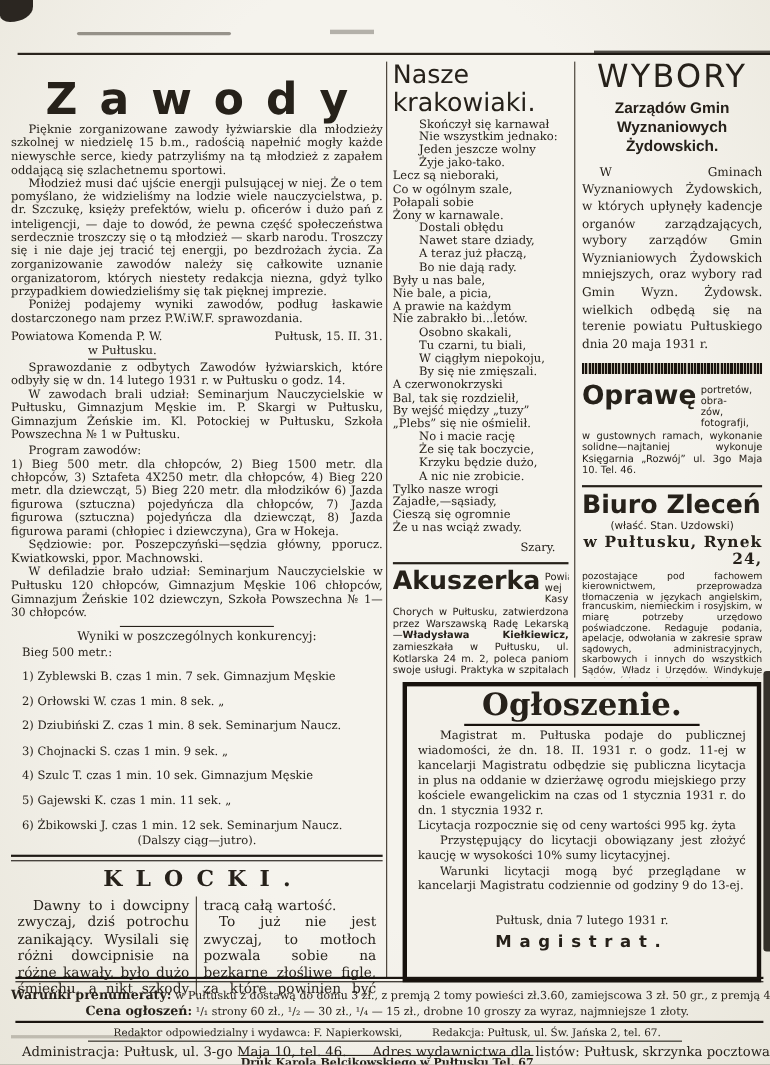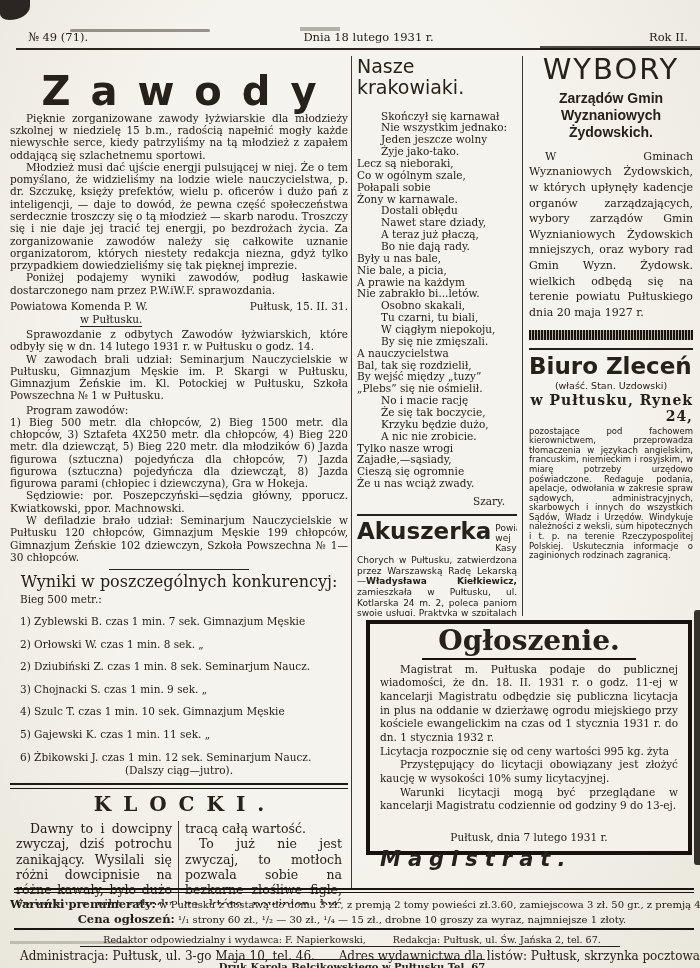--- a/index.html
+++ b/index.html
@@ -29,33 +29,33 @@
   .zawody{font-family:"DejaVu Sans",sans-serif;font-weight:bold;font-size:40px;line-height:1.02;
           letter-spacing:20px;text-align:center;text-indent:20px;margin-top:2px;}
   .lyzw{font-family:"DejaVu Serif",serif;font-weight:bold;font-size:22px;text-align:center;margin:0 0 7px;}
   .body-p{font-size:10.5px;line-height:1.17;text-align:justify;}
   .indent{text-indent:16px;}
   .komenda-row{display:flex;justify-content:space-between;font-size:10.5px;margin-top:4px;}
   .komenda-sub{font-size:10.5px;margin:1px 0 3px 70px;}
   .komenda-sub span{border-bottom:1px solid #26211a;padding-bottom:1px;}
   .prog-head{font-size:10.5px;margin-top:2px;text-indent:16px;}
   .results-rule{width:140px;height:1px;background:#26211a;margin:6px auto 2px;}
-  .results-heading{text-align:center;font-size:16px;}
+  .results-heading{text-align:center;font-size:11px;}
   .results-sub{font-size:10.5px;margin:2px 0 0 10px;}
   .result-line{font-size:10.5px;line-height:1.2;padding-left:10px;white-space:nowrap;margin-top:10px;}
   .continuation{text-align:center;font-size:10.5px;margin-top:1px;}
   .dbl-rule{height:3px;border-top:2px solid #1e1a14;border-bottom:1px solid #1e1a14;margin:7px 0 3px;}
   .klocki-title{font-family:"DejaVu Serif",serif;font-weight:bold;font-size:20px;letter-spacing:12px;
                 text-indent:12px;text-align:center;margin:2px 0 5px;}
   .klocki-cols{display:flex;}
   .klocki-col{width:50%;font-size:12.5px;line-height:1.22;text-align:justify;padding:0 6px;box-sizing:border-box;}
   .klocki-col.first{border-right:1px solid #3d362c;}
   .klocki-col .indent{text-indent:14px;}
   
-  .mid-title{font-family:"DejaVu Sans",sans-serif;font-size:19px;line-height:1.12;white-space:pre-line;margin-bottom:12px;}
+  .mid-title{font-family:"DejaVu Sans",sans-serif;font-size:23px;line-height:1.12;white-space:pre-line;}
   .poem-line{font-size:10.5px;line-height:1.13;white-space:nowrap;}
   .poem-line.ind{padding-left:24px;}
   .poem-sign{text-align:right;padding-right:12px;font-size:10.5px;margin-top:5px;}
   .mid-rule{height:2px;background:#26211a;margin:7px 0 5px;}
   .ad-head{display:flex;align-items:flex-start;gap:4px;}
   .ad-lead{font-family:"DejaVu Sans",sans-serif;font-weight:bold;}
   .akuszerka .ad-lead{font-size:23px;line-height:.95;}
   .ad-side{font-family:"DejaVu Sans",sans-serif;font-size:9px;line-height:1.12;white-space:pre-line;padding-top:2px;}
   .ad-body{font-family:"DejaVu Sans",sans-serif;font-size:9px;line-height:1.18;text-align:justify;margin-top:2px;}
   .ad-body .bold{font-weight:bold;}
@@ -66,30 +66,30 @@
   .wybory-body{font-size:11px;line-height:1.42;text-align:justify;text-indent:16px;}
   .hatch{height:10px;margin:9px 0 8px;background:repeating-linear-gradient(90deg,#18130e 0 2px,#b9b3a6 2px 3px);}
   .oprawe .ad-lead{font-size:24px;line-height:.95;}
   .col-right .ad-body{font-size:9px;line-height:1.16;}
   .thin-rule{height:2px;background:#26211a;margin:7px 0 5px;}
   .biuro-title{font-family:"DejaVu Sans",sans-serif;font-weight:bold;font-size:23px;line-height:1;}
   .biuro-owner{text-align:center;font-family:"DejaVu Sans",sans-serif;font-size:9.5px;margin:2px 0 1px;}
   .biuro-address{text-align:right;font-weight:bold;font-size:14px;letter-spacing:1px;margin-bottom:3px;}
   .biuro-body{font-family:"DejaVu Sans",sans-serif;font-size:8.5px;line-height:1.13;text-align:justify;}
   
-  .ogl-box{position:absolute;left:366px;top:620px;width:326px;height:235px;border:4px solid #17120d;
+  .ogl-box{position:absolute;left:366px;top:620px;width:326px;height:273px;border:4px solid #17120d;
            background:#f3f1ea;padding:2px 10px;box-sizing:border-box;}
   .ogl-title-wrap{text-align:center;margin-bottom:3px;}
   .ogl-title{display:inline-block;font-weight:bold;font-size:28px;line-height:1.1;
              border-bottom:2px solid #17120d;padding:0 16px 1px;}
   .ogl-p{font-size:10.5px;line-height:1.3;text-align:justify;}
   .ogl-p.indent{text-indent:20px;}
   .ogl-date{text-align:center;font-size:10.5px;margin-top:18px;}
-  .ogl-sign{font-family:"DejaVu Sans",sans-serif;font-weight:bold;font-size:21px;
-            letter-spacing:7px;margin-top:4px;font-style:italic;}
+  .ogl-sign{text-align:center;font-family:"DejaVu Sans",sans-serif;font-weight:bold;font-size:15px;
+            letter-spacing:7px;margin-top:4px;}
   
   .f-rule1{position:absolute;left:14px;right:6px;top:888px;height:2px;border-top:2px solid #1a1510;border-bottom:1px solid #1a1510;}
   .f-line{position:absolute;left:10px;right:6px;text-align:center;font-size:10px;white-space:nowrap;}
   .f-warunki{top:897px;}
   .f-cena{top:912px;}
   .f-label{font-weight:bold;font-size:11.5px;}
   .f-rule2{position:absolute;left:14px;right:6px;top:928px;height:0;border-top:2px solid #1a1510;}
   .f-redaktor{top:934px;font-size:9.5px;}
   .f-redaktor span{margin:0 12px;}
   .f-rule3{position:absolute;left:80px;right:80px;top:946px;height:1px;background:#26211a;}
@@ -102,25 +102,20 @@
 <body>
 
 <div class="page">
 
   <div class="art-blob"></div>
   <div class="art-strip1"></div>
   <div class="art-strip2"></div>
   <div class="art-right"></div>
   <div class="art-bottom"></div>
 
-  <div class="masthead">
-    <span>№ 49 (71).</span>
-    <span>Dnia 18 lutego 1931 r.</span>
-    <span>Rok II.</span>
-  </div>
   <div class="mast-rule"></div>
   <div class="mast-rule-thick"></div>
 
   <div class="vdiv" id="vdiv-left"></div>
   <div class="vdiv" id="vdiv-right"></div>
 
   <div class="col-left">
     <div class="zawody">Zawody</div>
     <div class="body-p indent">Pięknie zorganizowane zawody łyżwiarskie dla młodzieży szkolnej w niedzielę 15 b.m., radością napełnić mogły każde niewyschłe serce, kiedy patrzyliśmy na tą młodzież z zapałem oddającą się szlachetnemu sportowi.</div>
     <div class="body-p indent">Młodzież musi dać ujście energji pulsującej w niej. Że o tem pomyślano, że widzieliśmy na lodzie wiele nauczycielstwa, p. dr. Szczukę, księży prefektów, wielu p. oficerów i dużo pań z inteligencji, — daje to dowód, że pewna część społeczeństwa serdecznie troszczy się o tą młodzież — skarb narodu. Troszczy się i nie daje jej tracić tej energji, po bezdrożach życia. Za zorganizowanie zawodów należy się całkowite uznanie organizatorom, których niestety redakcja niezna, gdyż tylko przypadkiem dowiedzieliśmy się tak pięknej imprezie.</div>
@@ -130,21 +125,21 @@
       <span>Pułtusk, 15. II. 31.</span>
     </div>
     <div class="komenda-sub">
       <span>w Pułtusku.</span>
     </div>
     <div class="body-p indent">Sprawozdanie z odbytych Zawodów łyżwiarskich, które odbyły się w dn. 14 lutego 1931 r. w Pułtusku o godz. 14.</div>
     <div class="body-p indent">W zawodach brali udział: Seminarjum Nauczycielskie w Pułtusku, Gimnazjum Męskie im. P. Skargi w Pułtusku, Gimnazjum Żeńskie im. Kl. Potockiej w Pułtusku, Szkoła Powszechna № 1 w Pułtusku.</div>
     <div class="prog-head">Program zawodów:</div>
     <div class="body-p">1) Bieg 500 metr. dla chłopców, 2) Bieg 1500 metr. dla chłopców, 3) Sztafeta 4X250 metr. dla chłopców, 4) Bieg 220 metr. dla dziewcząt, 5) Bieg 220 metr. dla młodzików 6) Jazda figurowa (sztuczna) pojedyńcza dla chłopców, 7) Jazda figurowa (sztuczna) pojedyńcza dla dziewcząt, 8) Jazda figurowa parami (chłopiec i dziewczyna), Gra w Hokeja.</div>
     <div class="body-p indent">Sędziowie: por. Poszepczyński—sędzia główny, pporucz. Kwiatkowski, ppor. Machnowski.</div>
-    <div class="body-p indent">W defiladzie brało udział: Seminarjum Nauczycielskie w Pułtusku 120 chłopców, Gimnazjum Męskie 199 chłopców, Gimnazjum Żeńskie 102 dziewczyn, Szkoła Powszechna № 1—30 chłopców.</div>
+    <div class="body-p indent">W defiladzie brało udział: Seminarjum Nauczycielskie w Pułtusku 120 chłopców, Gimnazjum Męskie 106 chłopców, Gimnazjum Żeńskie 102 dziewczyn, Szkoła Powszechna № 1—30 chłopców.</div>
     <div class="results-rule"></div>
     <div class="results-heading">Wyniki w poszczególnych konkurencyj:</div>
     <div class="results-sub">Bieg 500 metr.:</div>
     <div class="result-line">1) Zyblewski B. czas 1 min. 7 sek. Gimnazjum Męskie</div>
     <div class="result-line">2) Orłowski W. czas 1 min. 8 sek.  „</div>
     <div class="result-line">2) Dziubiński Z. czas 1 min. 8 sek. Seminarjum Naucz.</div>
     <div class="result-line">3) Chojnacki S. czas 1 min. 9 sek.  „</div>
     <div class="result-line">4) Szulc T. czas 1 min. 10 sek. Gimnazjum Męskie</div>
     <div class="result-line">5) Gajewski K. czas 1 min. 11 sek.  „</div>
     <div class="result-line">6) Żbikowski J. czas 1 min. 12 sek. Seminarjum Naucz.</div>
@@ -180,21 +175,21 @@
     <div class="poem-line ind">A teraz już płaczą,</div>
     <div class="poem-line ind">Bo nie dają rady.</div>
     <div class="poem-line">Były u nas bale,</div>
     <div class="poem-line">Nie bale, a picia,</div>
     <div class="poem-line">A prawie na każdym</div>
     <div class="poem-line">Nie zabrakło bi...letów.</div>
     <div class="poem-line ind">Osobno skakali,</div>
     <div class="poem-line ind">Tu czarni, tu biali,</div>
     <div class="poem-line ind">W ciągłym niepokoju,</div>
     <div class="poem-line ind">By się nie zmięszali.</div>
-    <div class="poem-line">A nauczycielstwa</div>
+    <div class="poem-line">A czerwonokrzyski</div>
     <div class="poem-line">Bal, tak się rozdzielił,</div>
     <div class="poem-line">By wejść między „tuzy”</div>
     <div class="poem-line">„Plebs” się nie ośmielił.</div>
     <div class="poem-line ind">No i macie rację</div>
     <div class="poem-line ind">Że się tak boczycie,</div>
     <div class="poem-line ind">Krzyku będzie dużo,</div>
     <div class="poem-line ind">A nic nie zrobicie.</div>
     <div class="poem-line">Tylko nasze wrogi</div>
     <div class="poem-line">Zajadłe,—sąsiady,</div>
     <div class="poem-line">Cieszą się ogromnie</div>
@@ -210,22 +205,30 @@
       <div class="ad-body">
         <span>Chorych w Pułtusku, zatwierdzona przez Warszawską Radę Lekarską—</span><span class="bold">Władysława Kiełkiewicz,</span><span> zamieszkała w Pułtusku, ul. Kotlarska 24 m. 2, poleca paniom swoje usługi. Praktyka w szpitalach i zakładach położniczych m. st. Warszawy.</span>
       </div>
     </div>
   </div>
 
   <div class="col-right">
     <div class="wybory-title">WYBORY</div>
     <div class="wybory-sub">Zarządów Gmin Wyznaniowych
 Żydowskich.</div>
-    <div class="wybory-body">W Gminach Wyznaniowych Żydowskich, w których upłynęły kadencje organów zarządzających, wybory zarządów Gmin Wyznianiowych Żydowskich mniejszych, oraz wybory rad Gmin Wyzn. Żydowsk. wielkich odbędą się na terenie powiatu Pułtuskiego dnia 20 maja 1927 r.</div>
+    <div class="wybory-body">W Gminach Wyznaniowych Żydowskich, w których upłynęły kadencje organów zarządzających, wybory zarządów Gmin Wyznianiowych Żydowskich mniejszych, oraz wybory rad Gmin Wyzn. Żydowsk. wielkich odbędą się na terenie powiatu Pułtuskiego dnia 20 maja 1931 r.</div>
     <div class="hatch"></div>
+    <div class="oprawe">
+      <div class="ad-head">
+        <span class="ad-lead">Oprawę</span>
+        <span class="ad-side">portretów, obra-
+zów, fotografji,</span>
+      </div>
+      <div class="ad-body">w gustownych ramach, wykonanie solidne—najtaniej wykonuje Księgarnia „Rozwój” ul. 3go Maja 10. Tel. 46.</div>
+    </div>
     <div class="thin-rule"></div>
     <div class="biuro">
       <div class="biuro-title">Biuro Zleceń</div>
       <div class="biuro-owner">(właść. Stan. Uzdowski)</div>
       <div class="biuro-address">w Pułtusku, Rynek 24,</div>
       <div class="biuro-body">pozostające pod fachowem kierownictwem, przeprowadza tłomaczenia w językach angielskim, francuskim, niemieckim i rosyjskim, w miarę potrzeby urzędowo poświadczone. Redaguje podania, apelacje, odwołania w zakresie spraw sądowych, administracyjnych, skarbowych i innych do wszystkich Sądów, Władz i Urzędów. Windykuje należności z weksli, sum hipotecznych i t. p. na terenie Rzeczypospolitej Polskiej. Uskutecznia informacje o zaginionych rodzinach zagranicą.</div>
 
     </div>
 
   </div>

